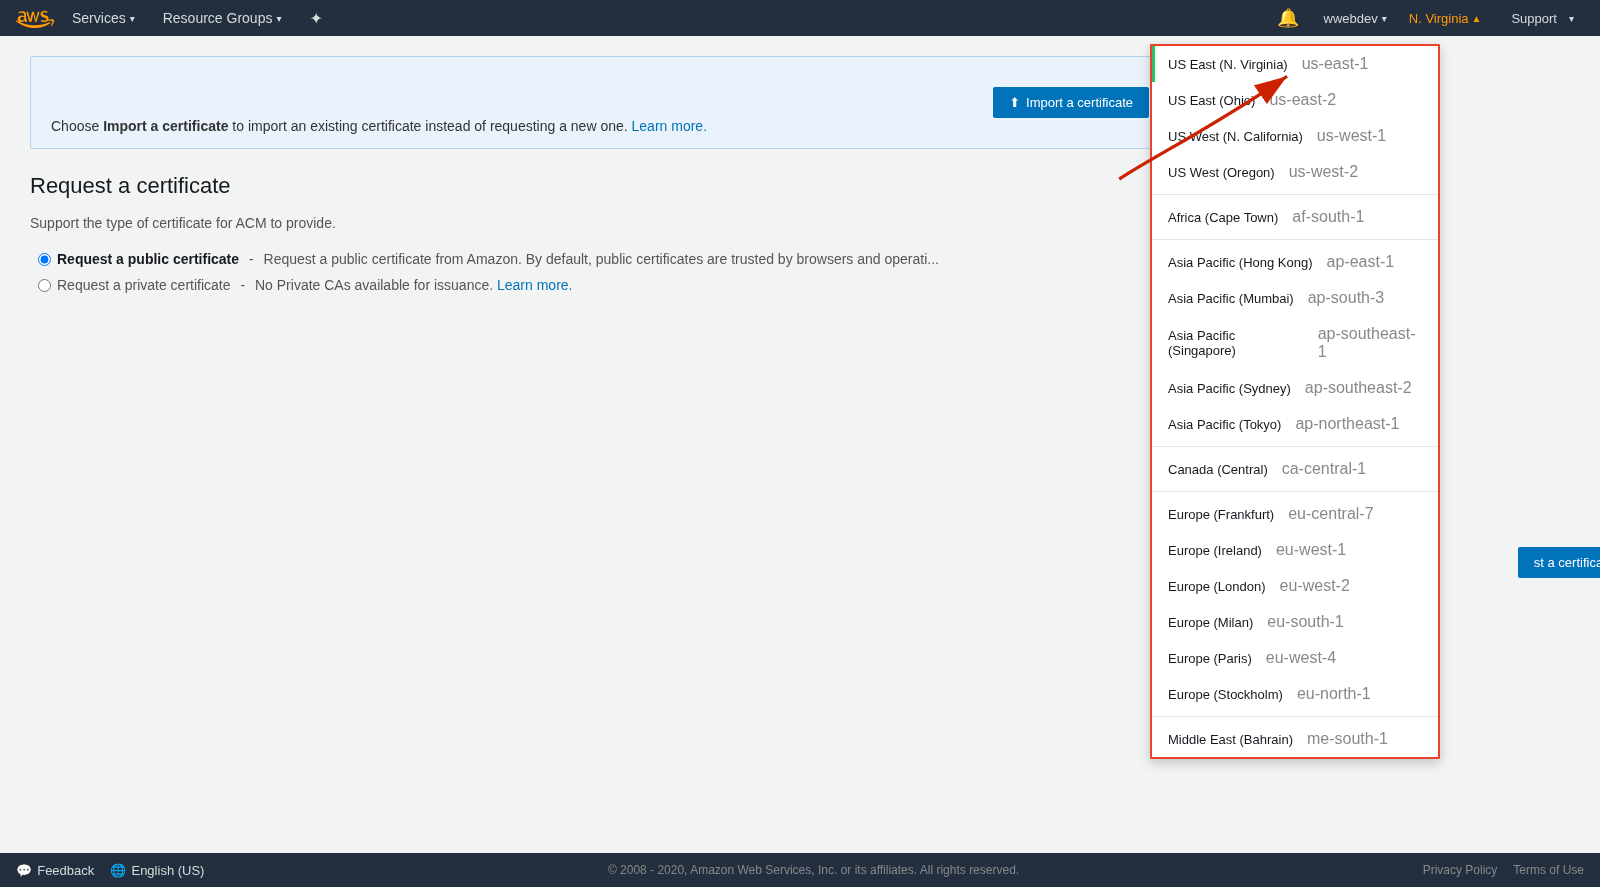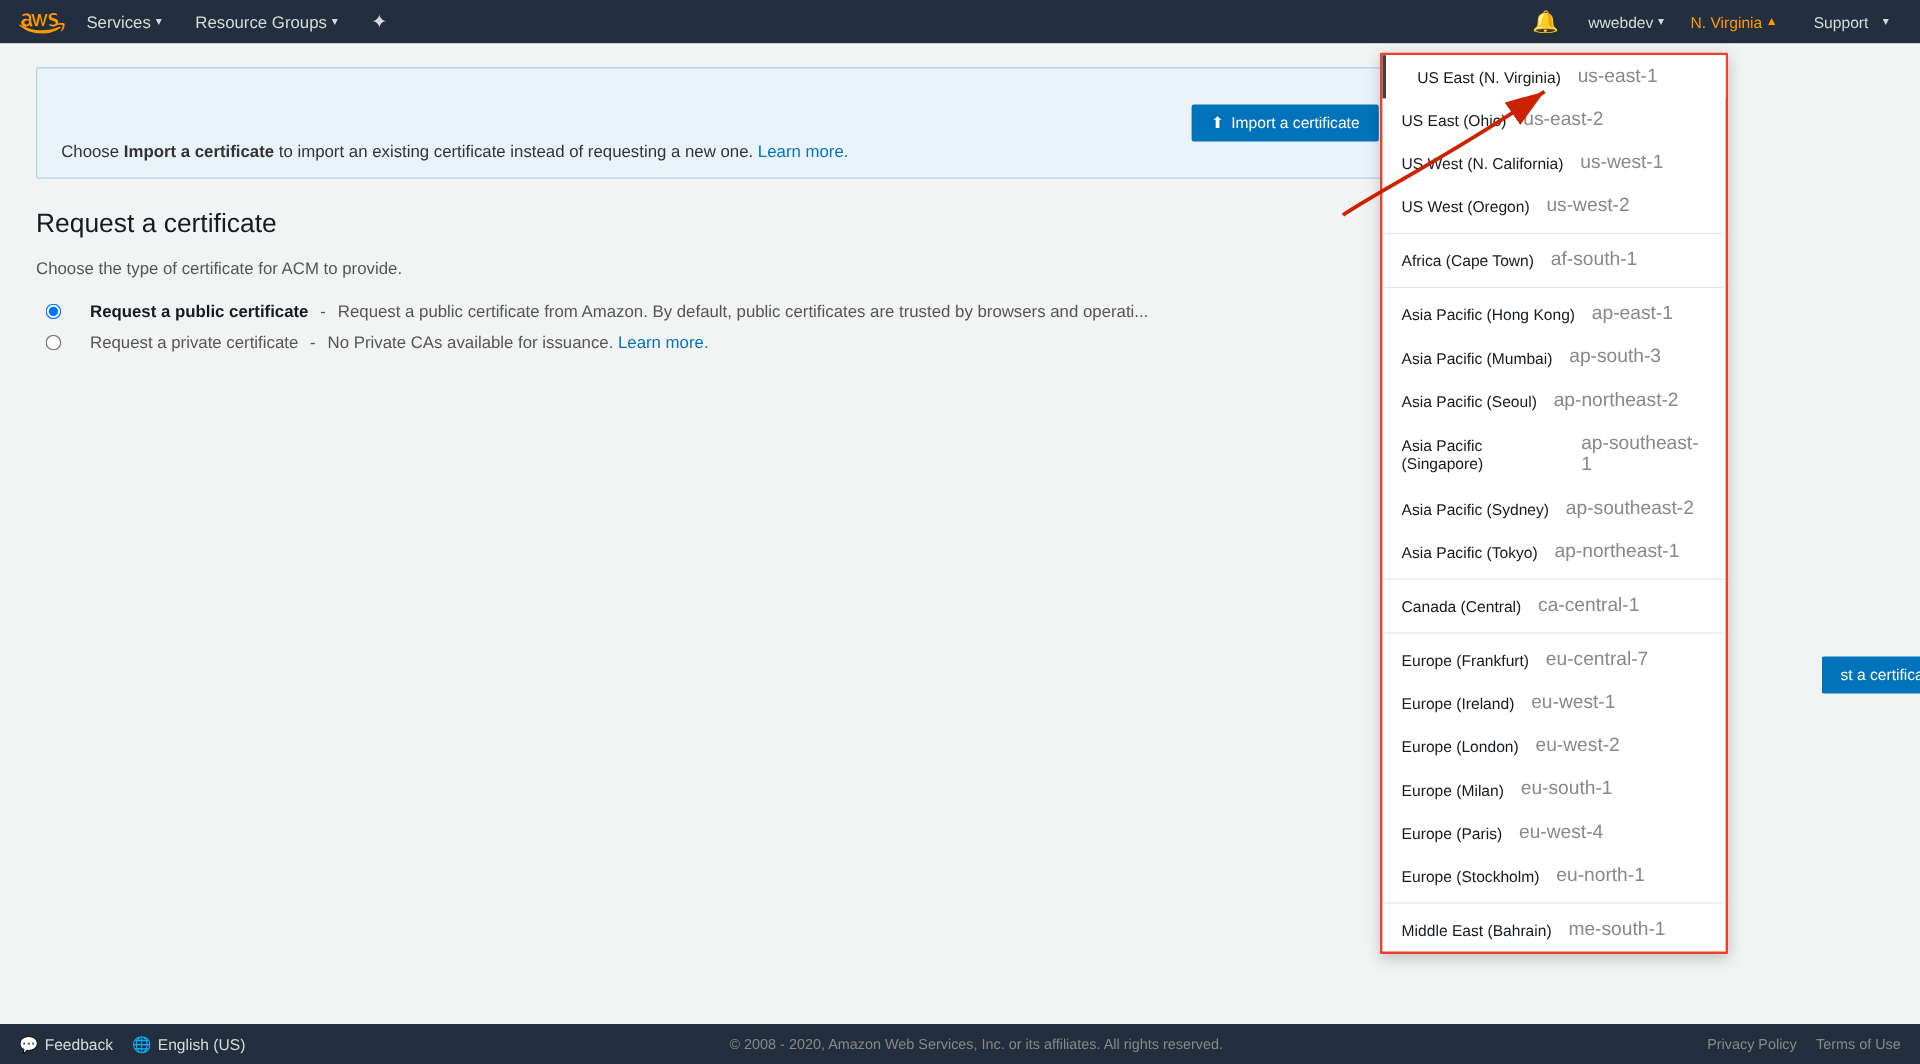--- a/index.html
+++ b/index.html
@@ -82,21 +82,21 @@
       margin-bottom: 16px;
     }
     .page-subtitle {
       font-size: 14px;
       color: #555;
       margin-bottom: 20px;
     }
 
     
     .radio-group { display: flex; flex-direction: column; gap: 10px; padding-left: 8px; }
-    .radio-option { display: flex; align-items: flex-start; gap: 24px; font-size: 14px; }
+    .radio-option { display: flex; align-items: flex-start; gap: 6px; font-size: 14px; }
     .radio-option input[type="radio"] { margin-top: 2px; }
     .radio-label-main { font-weight: 600; color: #16191f; }
     .radio-label-secondary { color: #555; }
     .radio-dash { color: #555; margin: 0 6px; }
     .radio-desc { color: #555; }
     .learn-more-link { color: #0073bb; text-decoration: none; }
 
     
     .next-btn {
       background: #0073bb;
@@ -127,22 +127,22 @@
       padding: 9px 16px;
       font-size: 13px;
       color: #16191f;
       display: flex;
       align-items: center;
       gap: 10px;
       cursor: pointer;
     }
     .region-item.active {
       background: #fff;
-      border-left: 3px solid #404040;
-      padding-left: 26px;
+      border-left: 3px solid #22c55e;
+      padding-left: 13px;
     }
     .region-code {
       color: #888;
       font-size: 16px;
       margin-left: 4px;
     }
     .region-divider {
       border: none;
       border-top: 1px solid #e1e4e8;
       margin: 4px 0;
@@ -241,21 +241,21 @@
       Choose <strong>Import a certificate</strong> to import an existing certificate instead of requesting a new one.
       <a class="alert-link" href="#">Learn more.</a>
     </div>
     <button class="import-btn">
       <span>⬆</span>
       <span>Import a certificate</span>
     </button>
   </div>
 
   <h1 class="page-title">Request a certificate</h1>
-  <p class="page-subtitle">Choose the type of certificate for ACM to provide.</p>
+  <p class="page-subtitle">Support the type of certificate for ACM to provide.</p>
 
   <div class="radio-group">
     <div class="radio-option">
       <input type="radio" name="cert-type" checked="" style="">
       <div>
         <span class="radio-label-main">Request a public certificate</span>
         <span class="radio-dash">-</span>
         <span class="radio-desc">Request a public certificate from Amazon. By default, public certificates are trusted by browsers and operati...</span>
       </div>
     </div>
@@ -300,24 +300,20 @@
   <hr class="region-divider">
   <div class="region-item">
     <span>Asia Pacific (Hong Kong)</span>
     <span class="region-code">ap-east-1</span>
   </div>
   <div class="region-item">
     <span>Asia Pacific (Mumbai)</span>
     <span class="region-code">ap-south-3</span>
   </div>
   <div class="region-item">
-    <span>Asia Pacific (Seoul)</span>
-    <span class="region-code">ap-northeast-2</span>
-  </div>
-  <div class="region-item">
     <span>Asia Pacific (Singapore)</span>
     <span class="region-code">ap-southeast-1</span>
   </div>
   <div class="region-item">
     <span>Asia Pacific (Sydney)</span>
     <span class="region-code">ap-southeast-2</span>
   </div>
   <div class="region-item">
     <span>Asia Pacific (Tokyo)</span>
     <span class="region-code">ap-northeast-1</span>

